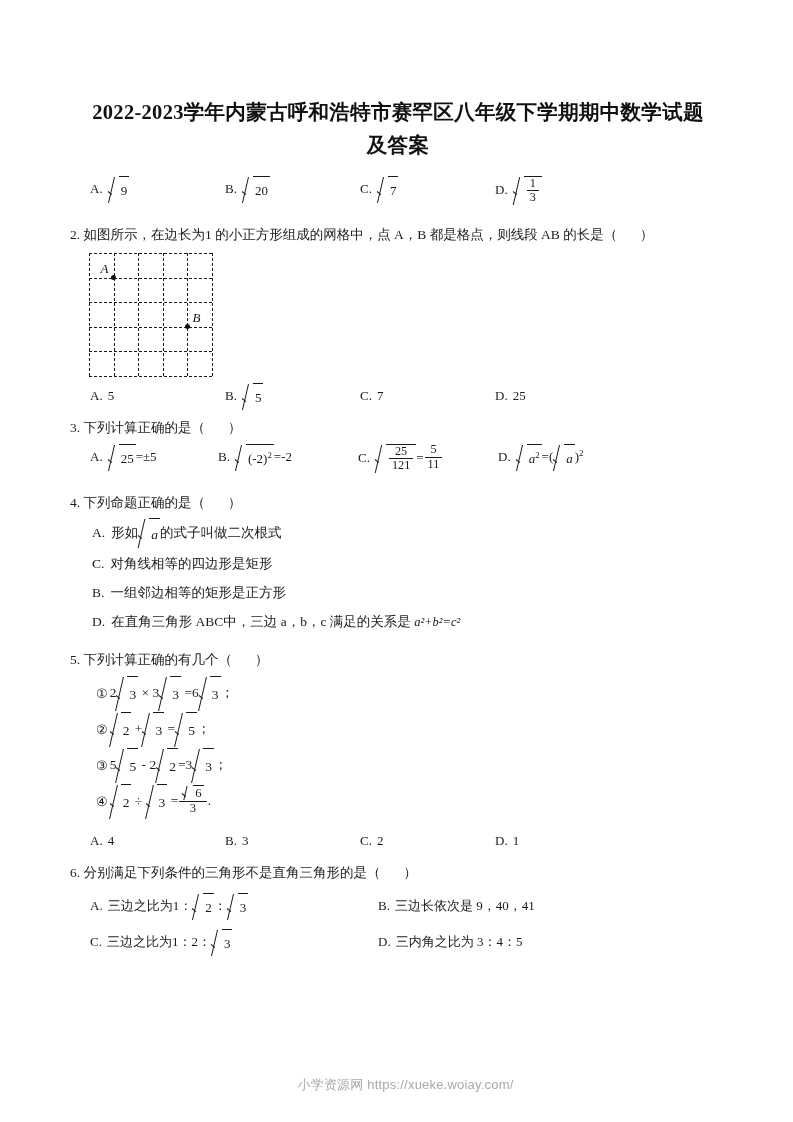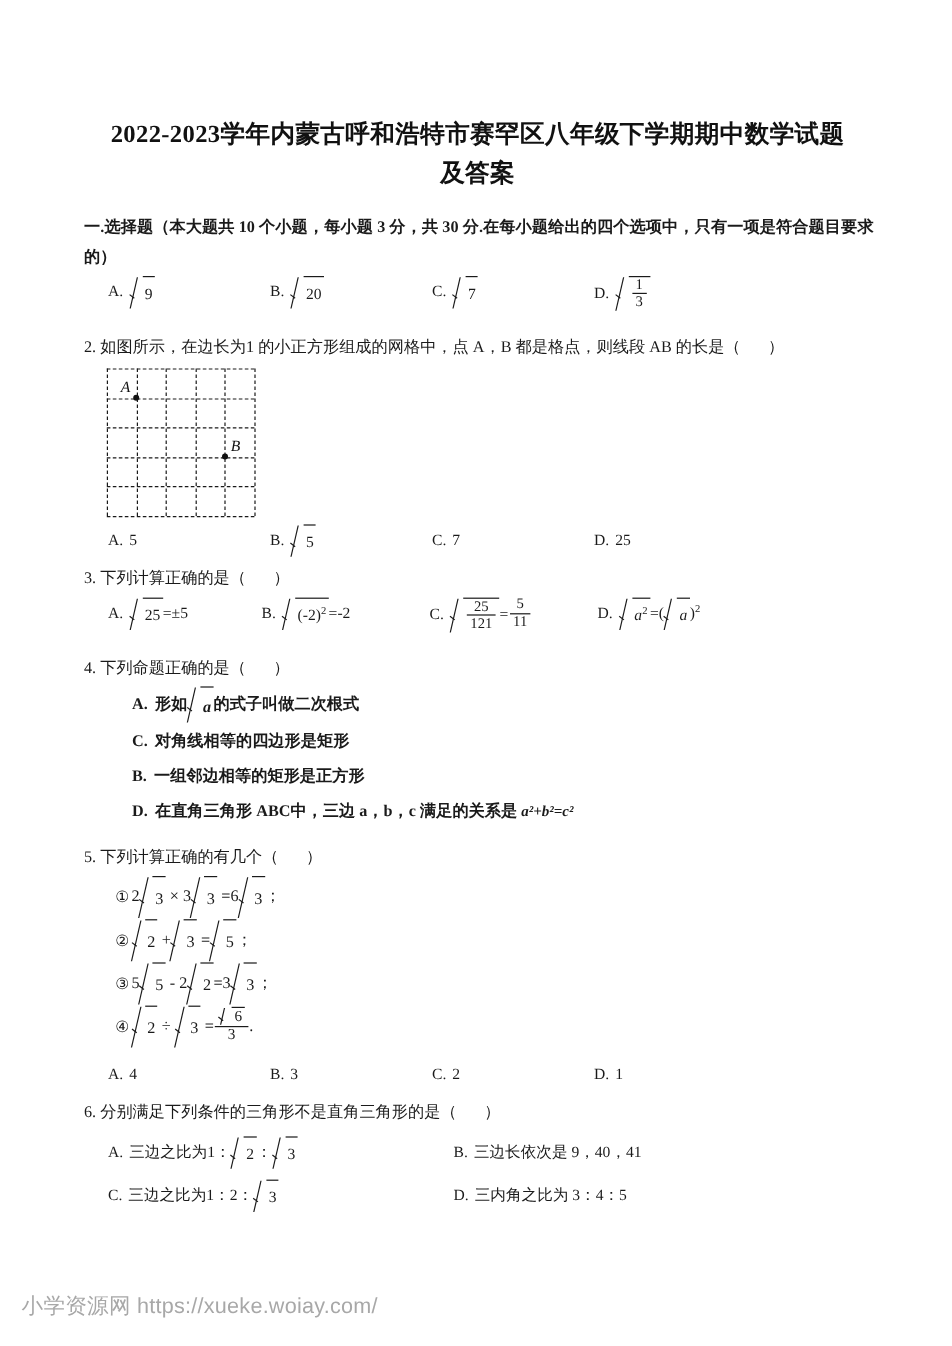--- a/index.html
+++ b/index.html
@@ -81,23 +81,22 @@
   
   .opt-2col { position: relative; height: 26px; margin-top: 5px; }
   .opt-2col .opt.h0 { left: 22px; text-align: center; }
   .opt-2col .opt.h1 { left: 310px; }
 
   
   .opt-stack { margin: 3px 0 0 0; }
   .opt-stack .line {
     font-size: 13.5px;
     line-height: 29px;
-    margin-left: 42px;
+    margin-left: 24px;
     white-space: nowrap;
-    font-weight: bold;
   }
   .opt-stack .line .lab { margin-right: 6px; }
 
   
   .item-list { margin: 4px 0 0 0; }
   .item-list .line {
     font-size: 13.5px;
     line-height: 34px;
     margin-left: 28px;
     white-space: nowrap;
@@ -202,39 +201,39 @@
     font-family: "Liberation Serif", "DejaVu Serif", serif;
     color: #111;
   }
 
   
   .footer-wm {
     position: absolute;
     left: 18px;
     right: 0;
     top: 1076px;
+    text-align: center;
     font-family: "Liberation Sans", "DejaVu Sans", sans-serif;
-    font-size: 18px;
+    font-size: 13px;
     color: #a8a8a8;
     letter-spacing: 0.2px;
   }
 </style>
 </head>
 <body>
 
 <div class="page">
 
   <div class="content">
 
     <div class="doc-title">
       <div>2022-2023学年内蒙古呼和浩特市赛罕区八年级下学期期中数学试题</div>
       <div>及答案</div>
     </div>
 
-    <div class="section-head">一.选择题（本大题共 10 个小题，每小题 3 分，共 30 分.在每小题给出的四个选项中，只有一项是符合题目要求的）</div>
 
     <div class="opt-row tall">
       <span class="opt c0">
         <span class="lab">A.</span><span class="rad"><span class="radicand mn">9</span></span>
       </span>
       <span class="opt c1">
         <span class="lab">B.</span><span class="rad"><span class="radicand mn">20</span></span>
       </span>
       <span class="opt c2">
         <span class="lab">C.</span><span class="rad"><span class="radicand mn">7</span></span>

